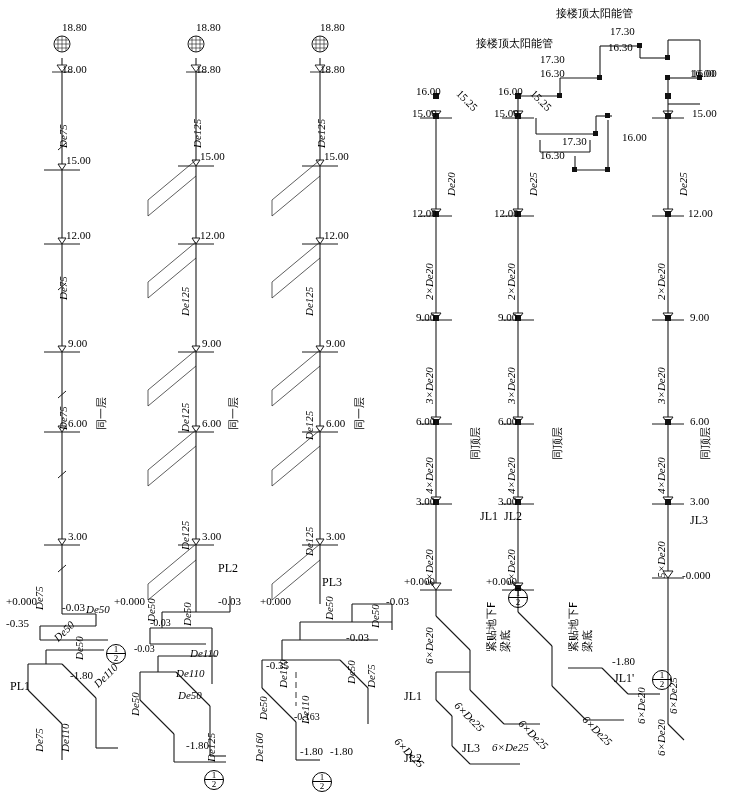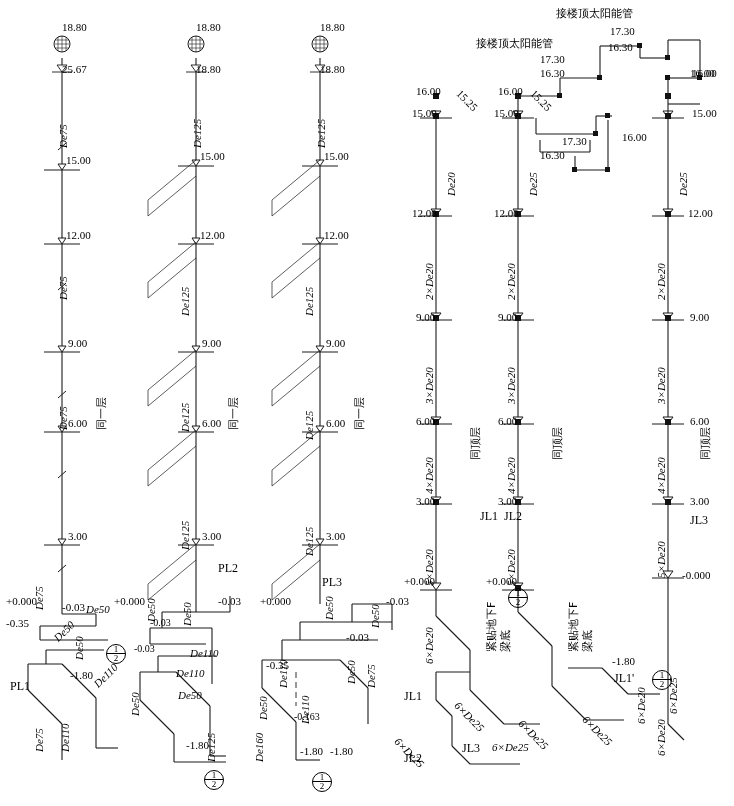--- a/index.html
+++ b/index.html
@@ -357,21 +357,21 @@
       <rect x="637" y="43" width="5" height="5"></rect>
     </g>
     <g stroke-width="1.1">
       <line x1="668" y1="600" x2="668" y2="724"></line>
       <line x1="668" y1="724" x2="684" y2="740"></line>
     </g>
   </g>
 </svg>
 
 <div class="lbl" style="left:62px;top:22px;">18.80</div>
-<div class="lbl" style="left:62px;top:64px;">25.67</div>
+<div class="lbl" style="left:62px;top:64px;">18.00</div>
 <div class="lbl it rot90" style="left:58px;top:148px;">De75</div>
 <div class="lbl it rot90" style="left:58px;top:300px;">De75</div>
 <div class="lbl it rot90" style="left:58px;top:430px;">De75</div>
 <div class="lbl" style="left:66px;top:155px;">15.00</div>
 <div class="lbl" style="left:66px;top:230px;">12.00</div>
 <div class="lbl" style="left:68px;top:338px;">9.00</div>
 <div class="lbl" style="left:68px;top:418px;">6.00</div>
 <div class="lbl" style="left:68px;top:531px;">3.00</div>
 <div class="lbl cn rot90" style="left:96px;top:430px;">同一层</div>
 <div class="lbl" style="left:6px;top:596px;">+0.000</div>

